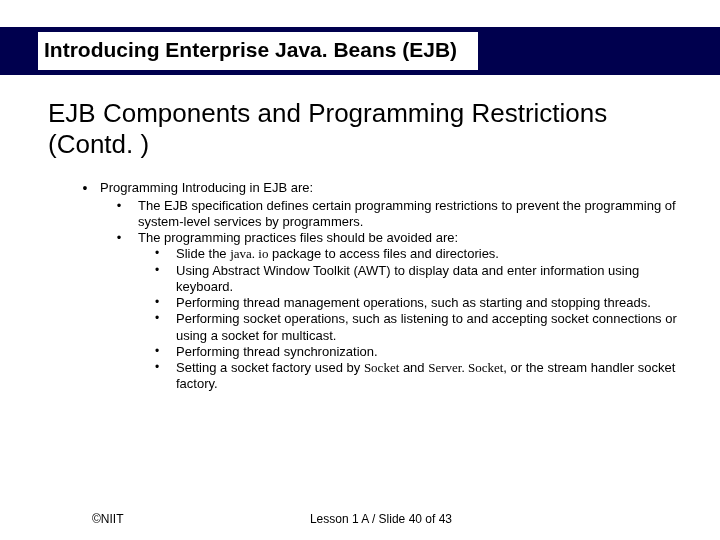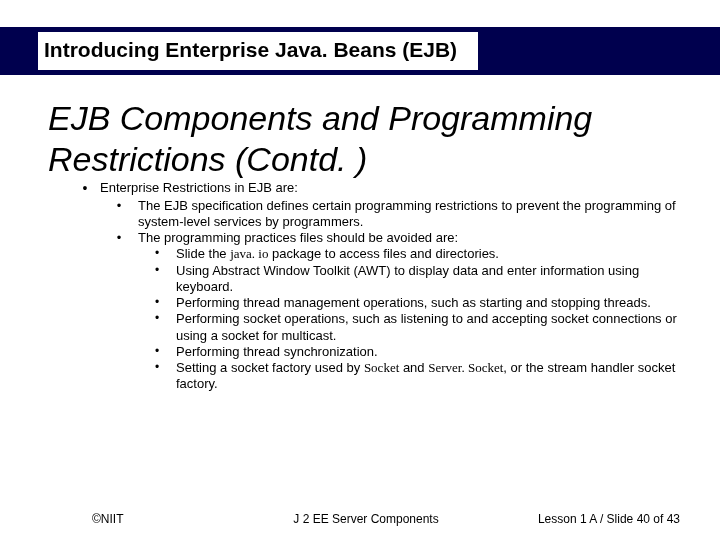--- a/index.html
+++ b/index.html
@@ -42,24 +42,23 @@
     font-weight: bold;
     font-size: 21px;
     color: #000;
   }
   .main-title {
     position: absolute;
     top: 98px;
     left: 48px;
     right: 40px;
     font-family: Arial, sans-serif;
-    font-size: 34px;
+    font-size: 26px;
     line-height: 1.2;
     color: #000;
-    font-style: italic;
   }
   .content {
     position: absolute;
     top: 180px;
     left: 70px;
     right: 30px;
     font-size: 13px;
     line-height: 1.25;
     color: #000;
   }
@@ -97,21 +96,21 @@
   <div class="topbar-navy"></div>
   <div class="topbar-title-bg"></div>
   <div class="topbar-title">Introducing Enterprise Java. Beans (EJB)</div>
 
   <div class="main-title">EJB Components and Programming Restrictions (Contd. )</div>
 
   <div class="content">
 
     <div class="row lvl1">
       <div class="bullet">•</div>
-      <div class="txt">Enterprise Restrictions in EJB are:</div>
+      <div class="txt">Programming Introducing in EJB are:</div>
     </div>
 
     <div class="row lvl2">
       <div class="bullet">•</div>
       <div class="txt">The EJB specification defines certain programming restrictions to prevent the programming of system-level services by programmers.</div>
     </div>
 
     <div class="row lvl2">
       <div class="bullet">•</div>
       <div class="txt">The programming practices files should be avoided are:</div>
@@ -148,17 +147,16 @@
       <div class="bullet">•</div>
       <div class="txt">
         <span>Setting a socket factory used by </span><span class="mono">Socket</span><span> and </span><span class="mono">Server. Socket</span><span>, or the stream handler socket factory.</span>
       </div>
     </div>
 
   </div>
 
   <div class="footer">
     <div class="footer-left">©NIIT</div>
-    <div class="footer-center">J 2 EE Server Components</div>
     <div class="footer-right">Lesson 1 A / Slide 40 of 43</div>
   </div>
 
 </div>
 
 </body></html>

